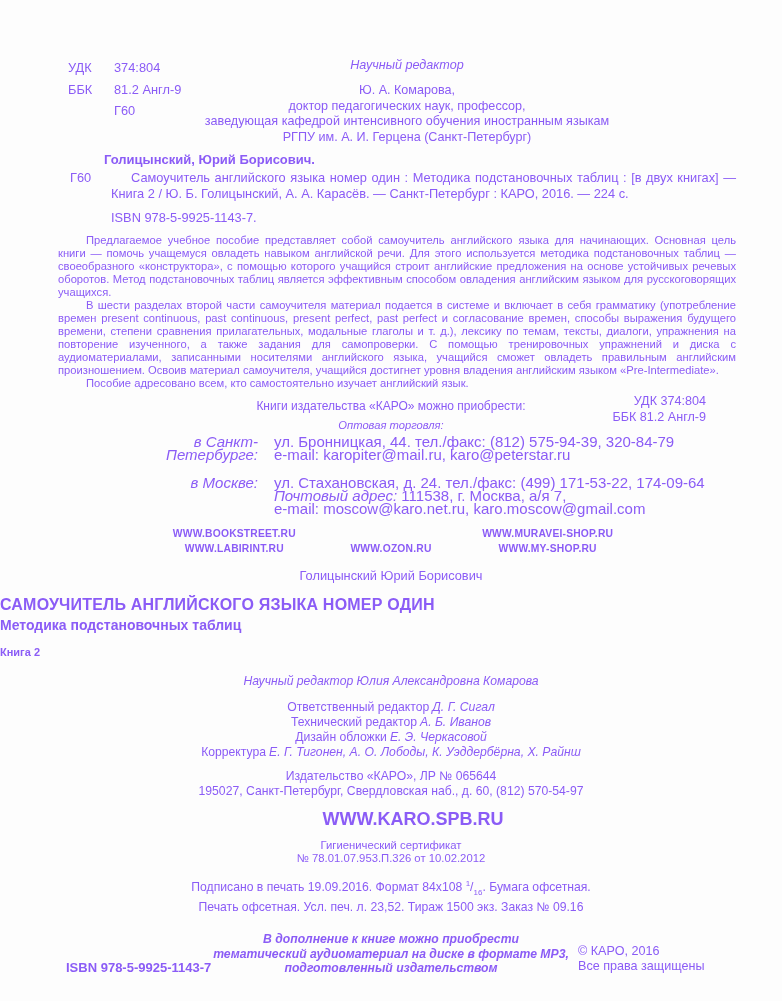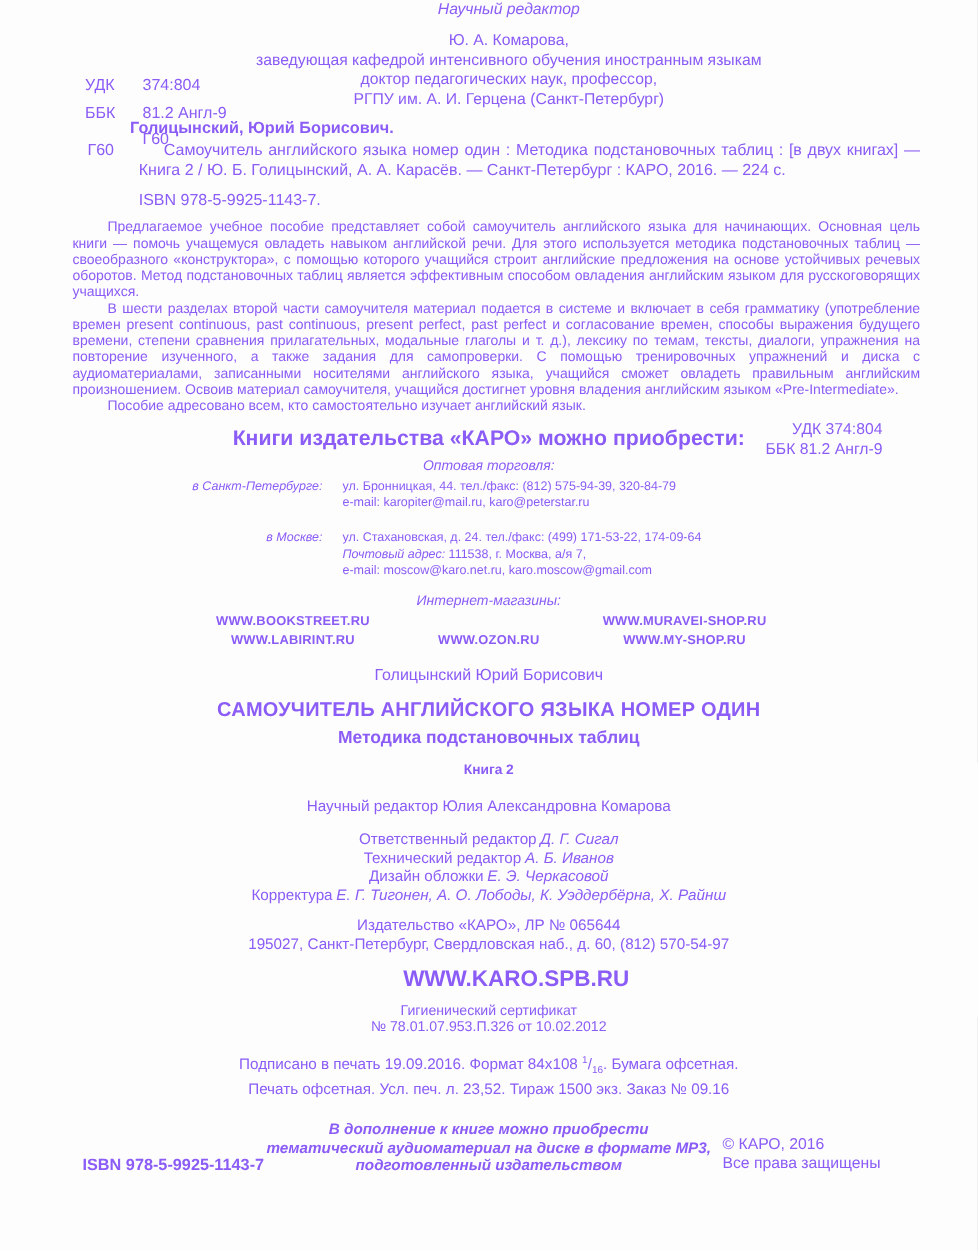--- a/index.html
+++ b/index.html
@@ -11,53 +11,53 @@
     color:#8b5cf6;
     font-family:"Liberation Sans","DejaVu Sans",sans-serif;
     overflow:hidden;
     box-sizing:border-box;
   }
   
   .top-left{position:absolute;left:68px;top:57px;font-size:12.8px;line-height:21.5px;}
   .top-left .row span.lbl{display:inline-block;width:46px;}
   .top-left .code-row{padding-left:46px;}
   
-  .editor-head{text-align:center;font-size:12.6px;line-height:15.8px;margin-left:32px;}
+  .editor-head{padding-top:58px;text-align:center;font-size:12.6px;line-height:15.8px;margin-left:32px;}
   .editor-head .it{font-style:italic;display:block;margin-bottom:9px;}
   
   .author-heading{margin:6px 46px 0 104px;font-weight:bold;font-size:13px;}
   .catalog{position:relative;margin:3px 46px 0 111px;}
   .catalog .code{position:absolute;left:-41px;top:0;font-size:12.8px;}
   .catalog .entry{margin:0;text-align:justify;text-indent:20px;font-size:12.8px;line-height:15.6px;}
   .catalog .isbn{margin-top:9px;font-size:12.8px;}
   
   .annotation{margin:9px 46px 0 58px;font-size:11.2px;line-height:13px;}
   .annotation p{margin:0;text-indent:28px;text-align:justify;}
   
   .right-meta{margin:4px 76px 0 0;text-align:right;font-size:12.6px;line-height:15.5px;}
   
   .purchase{margin-top:-26px;text-align:center;}
-  .purchase .heading{font-weight:bold;font-size:17px;}
+  .purchase .heading{font-weight:normal;font-size:12px;}
   .purchase .wholesale{font-style:italic;font-size:11.2px;margin-top:6px;}
   .addr-grid{display:grid;grid-template-columns:150px 1fr;column-gap:5px;row-gap:6px;
-             width:566px;margin:5px auto 12px;font-size:10px;line-height:12.6px;text-align:left;gap:16px;}
+             width:566px;margin:5px auto 12px;font-size:15px;line-height:12.6px;text-align:left;gap:16px;}
   .addr-label{text-align:right;font-style:italic;}
   .addr-value div{white-space:nowrap;}
   .addr-value .it{font-style:italic;}
   .online{font-style:italic;font-size:11.2px;margin-top:7px;}
   .shops{display:grid;grid-template-columns:1fr 1fr 1fr;width:470px;margin:4px auto 0;
          font-size:10.3px;font-weight:bold;line-height:14.5px;letter-spacing:.2px;}
   
   .authors{margin-top:12px;text-align:center;font-size:12.8px;line-height:16.5px;}
-  .title-block{margin-top:11px;text-align:center;}
+  .title-block{margin-top:11px;text-align:left;}
   .title{font-weight:bold;font-size:16px;letter-spacing:.2px;}
   .subtitle{font-weight:bold;font-size:14px;margin-top:3px;}
   .book-no{font-weight:bold;font-size:11px;margin-top:13px;}
   
-  .sci-editor{margin-top:16px;text-align:center;font-size:12.2px;}
+  .sci-editor{margin-top:16px;text-align:center;font-style:italic;font-size:12.2px;}
   .editors{margin-top:12px;text-align:center;font-size:12.2px;line-height:15px;}
   .editors .name{font-style:italic;margin-left:3px;}
   
   .publisher{margin-top:9px;text-align:center;font-size:12.2px;line-height:15.5px;}
   .site{margin-top:9px;text-align:center;font-weight:bold;font-size:18px;padding-left:44px;}
   .certificate{margin-top:9px;text-align:center;font-size:11.3px;line-height:13.8px;}
   .print-info{margin-top:10px;text-align:center;font-size:12.2px;line-height:15.2px;}
   .print-info sup{font-size:8px;vertical-align:super;}
   .print-info sub{font-size:8px;vertical-align:sub;}
   .printed-at{margin-top:11px;text-align:center;font-size:12.2px;}
@@ -79,22 +79,22 @@
     </div>
     <div class="row">
       <span class="lbl">ББК</span><span>81.2 Англ-9</span>
     </div>
     <div class="row code-row">Г60</div>
   </div>
 
   <div class="editor-head">
     <span class="it">Научный редактор</span>
     <div>Ю. А. Комарова,</div>
+    <div>доктор педагогических наук, профессор,</div>
     <div>заведующая кафедрой интенсивного обучения иностранным языкам</div>
-    <div>доктор педагогических наук, профессор,</div>
     <div>РГПУ им. А. И. Герцена (Санкт-Петербург)</div>
   </div>
 
   <div class="author-heading">Голицынский, Юрий Борисович.</div>
   <div class="catalog">
     <span class="code">Г60</span>
     <p class="entry">Самоучитель английского языка номер один : Методика подстановочных таблиц : [в двух книгах] — Книга 2 / Ю. Б. Голицынский, А. А. Карасёв. — Санкт-Петербург : КАРО, 2016. — 224 с.</p>
     <div class="isbn">ISBN 978-5-9925-1143-7.</div>
   </div>
 
@@ -121,21 +121,20 @@
       </div>
 
       <div class="addr-label">в Москве:</div>
       <div class="addr-value">
         <div>ул. Стахановская, д. 24. тел./факс: (499) 171-53-22, 174-09-64</div>
         <div><span class="it">Почтовый адрес:</span> <span>111538, г. Москва, а/я 7,</span></div>
         <div>e-mail: moscow@karo.net.ru, karo.moscow@gmail.com</div>
       </div>
     </div>
 
-    <div class="online">Интернет-магазины:</div>
     <div class="shops">
       <div>WWW.BOOKSTREET.RU</div>
       <div></div>
       <div>WWW.MURAVEI-SHOP.RU</div>
       <div>WWW.LABIRINT.RU</div>
       <div>WWW.OZON.RU</div>
       <div>WWW.MY-SHOP.RU</div>
     </div>
   </div>
 

